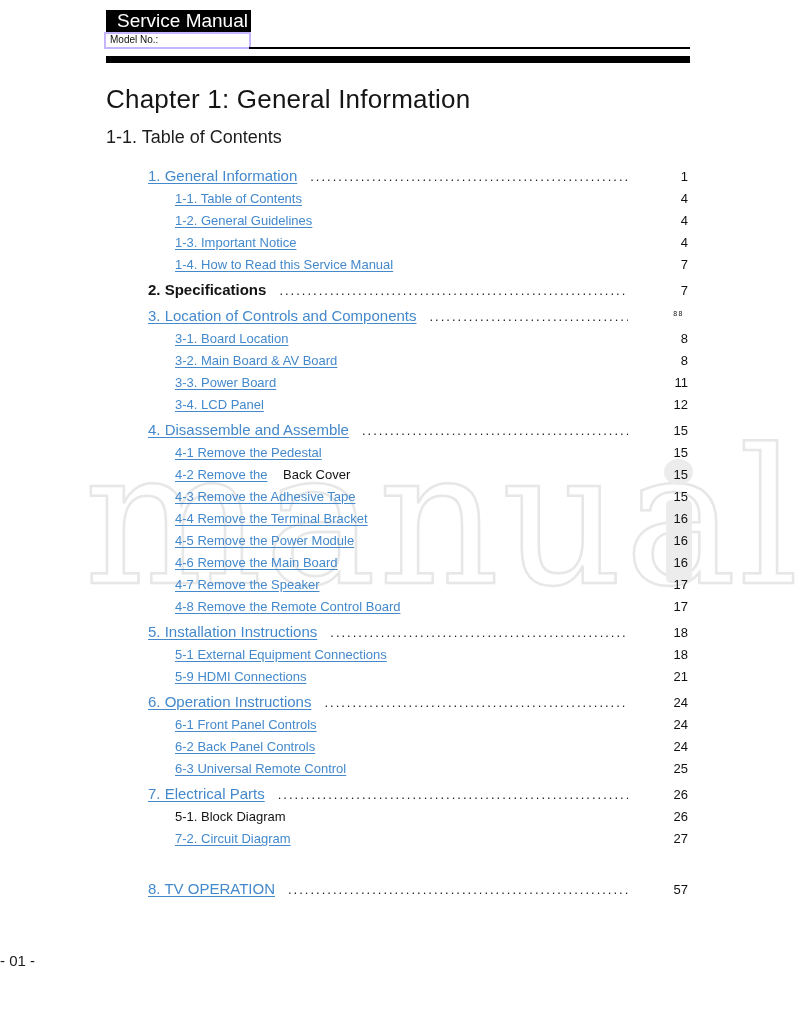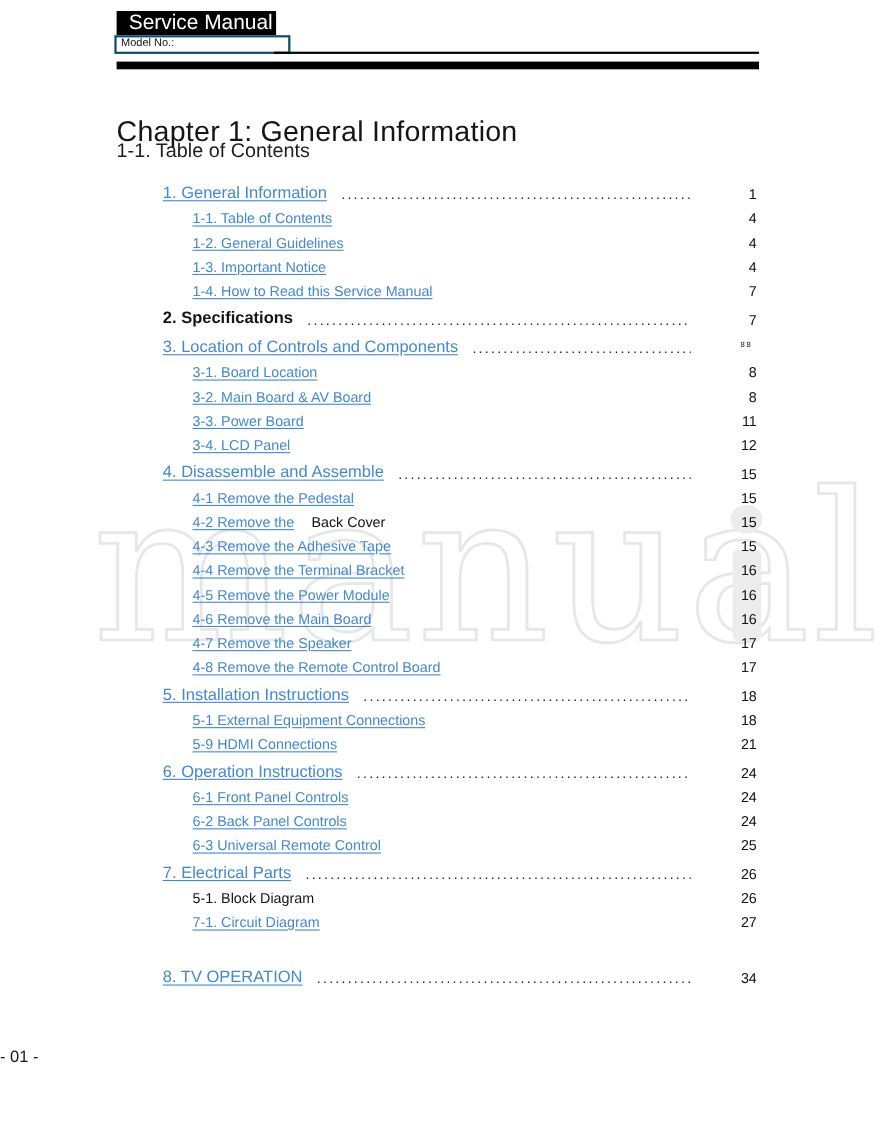--- a/index.html
+++ b/index.html
@@ -32,31 +32,31 @@
   }
 
   
   .hdr { position:absolute; z-index:2; }
   .sm-box {
     left:106px; top:10px; width:145px; height:22px;
     background:#000; color:#fff;
     font-size:19px; line-height:22px; padding-left:11px;
   }
   .model-box {
-    left:104px; top:32px; width:160px; height:17px;
-    background:#fff; border:2px solid #0c4a6e;
+    left:104px; top:32px; width:147px; height:17px;
+    background:#fff; border:2px solid #c4b5fd;
     font-size:10px; line-height:12px; padding-left:4px; color:#111;
   }
   .thin-line { left:249px; top:47px; width:441px; height:2px; background:#000; }
   .thick-bar { left:106px; top:56px; width:584px; height:7px; background:#000; }
 
   
   .chapter-title {
     position:absolute; left:106px; top:84px; z-index:2;
-    font-size:26px; color:#151515; letter-spacing:0.2px;margin-top:20px;
+    font-size:26px; color:#151515; letter-spacing:0.2px;
   }
   .section-title {
     position:absolute; left:106px; top:127px; z-index:2;
     font-size:18px; color:#1d1d1d;
   }
 
   
   .toc {
     position:absolute; left:148px; top:158px; width:540px; z-index:2;
   }
@@ -248,26 +248,26 @@
         <span class="toc-link">7. Electrical Parts</span>
         <span class="leader dots">........................................................................................................................................................................................................</span>
         <span class="toc-page">26</span>
       </div>
       <div class="toc-row lvl2">
         <span class="toc-plain">5-1. Block Diagram</span>
         <span class="leader"></span>
         <span class="toc-page">26</span>
       </div>
       <div class="toc-row lvl2">
-        <span class="toc-link">7-1. Circuit Diagram</span>
+        <span class="toc-link">7-2. Circuit Diagram</span>
         <span class="leader"></span>
         <span class="toc-page">27</span>
       </div>
       <div class="toc-row lvl1 gap-before">
         <span class="toc-link">8. TV OPERATION</span>
         <span class="leader dots">........................................................................................................................................................................................................</span>
-        <span class="toc-page">34</span>
+        <span class="toc-page">57</span>
       </div>
     </div>
 
   <div class="footer-page">- 01 -</div>
 
 </div>
 
 </body></html>

